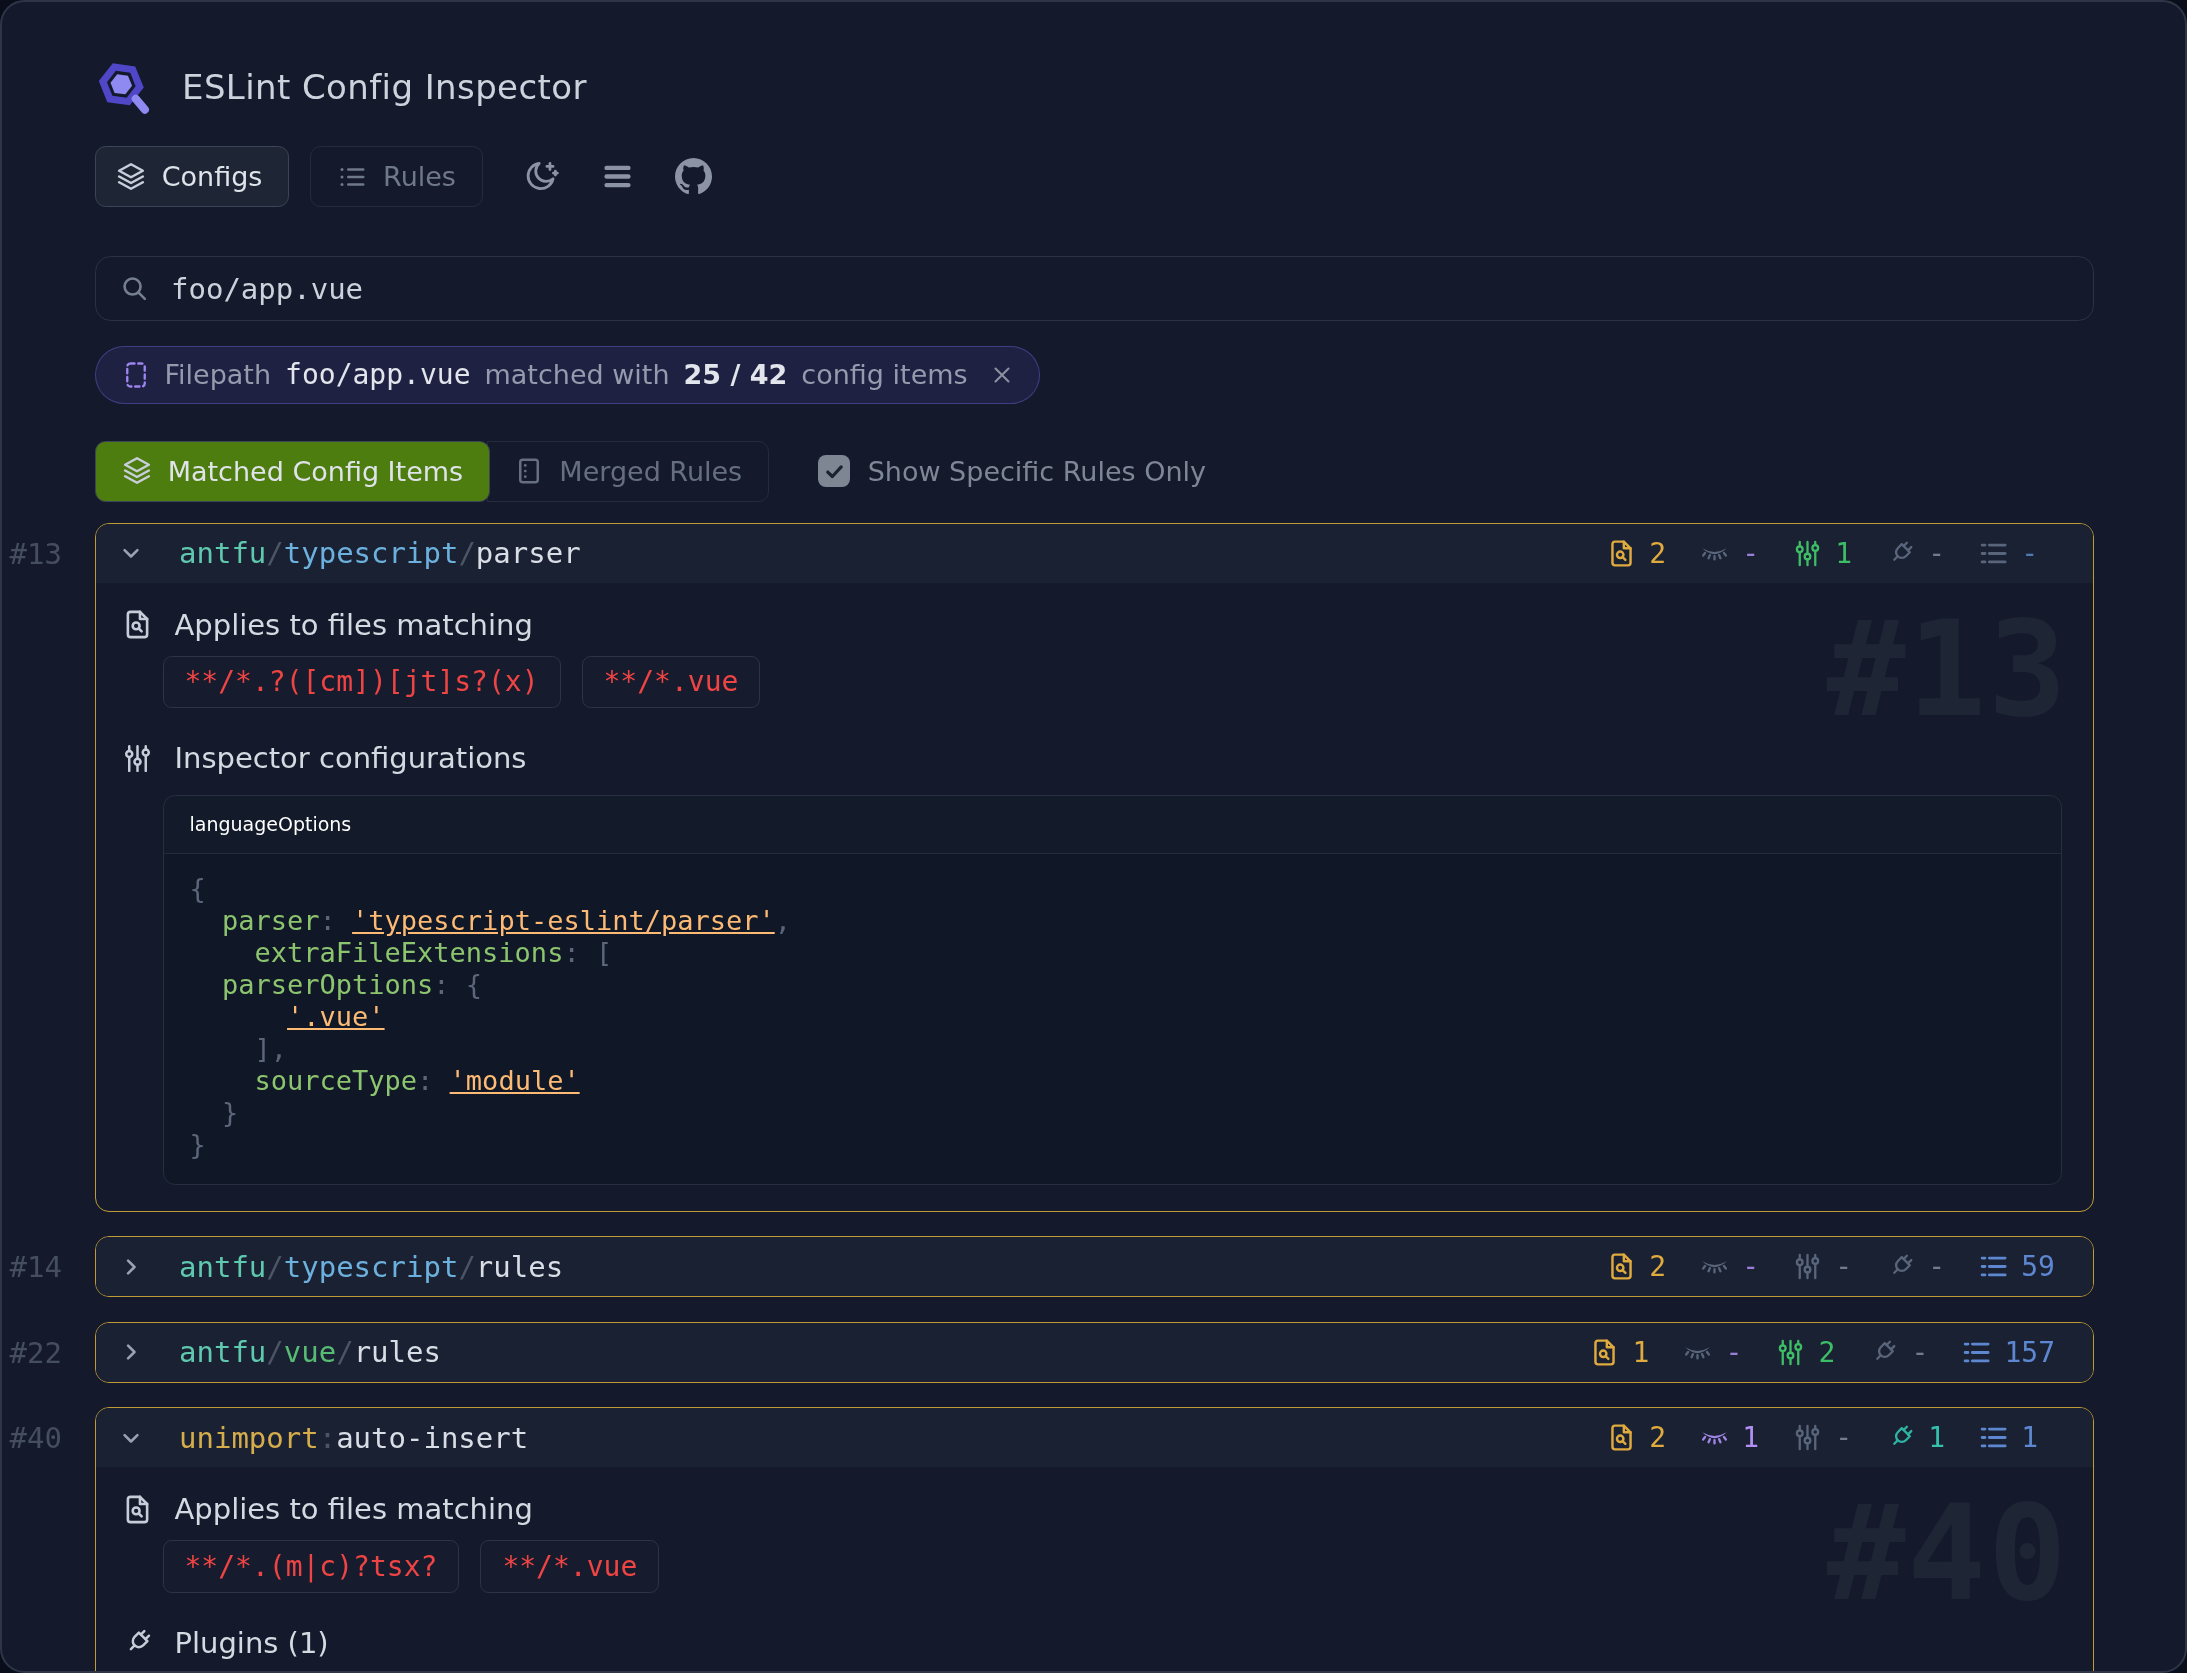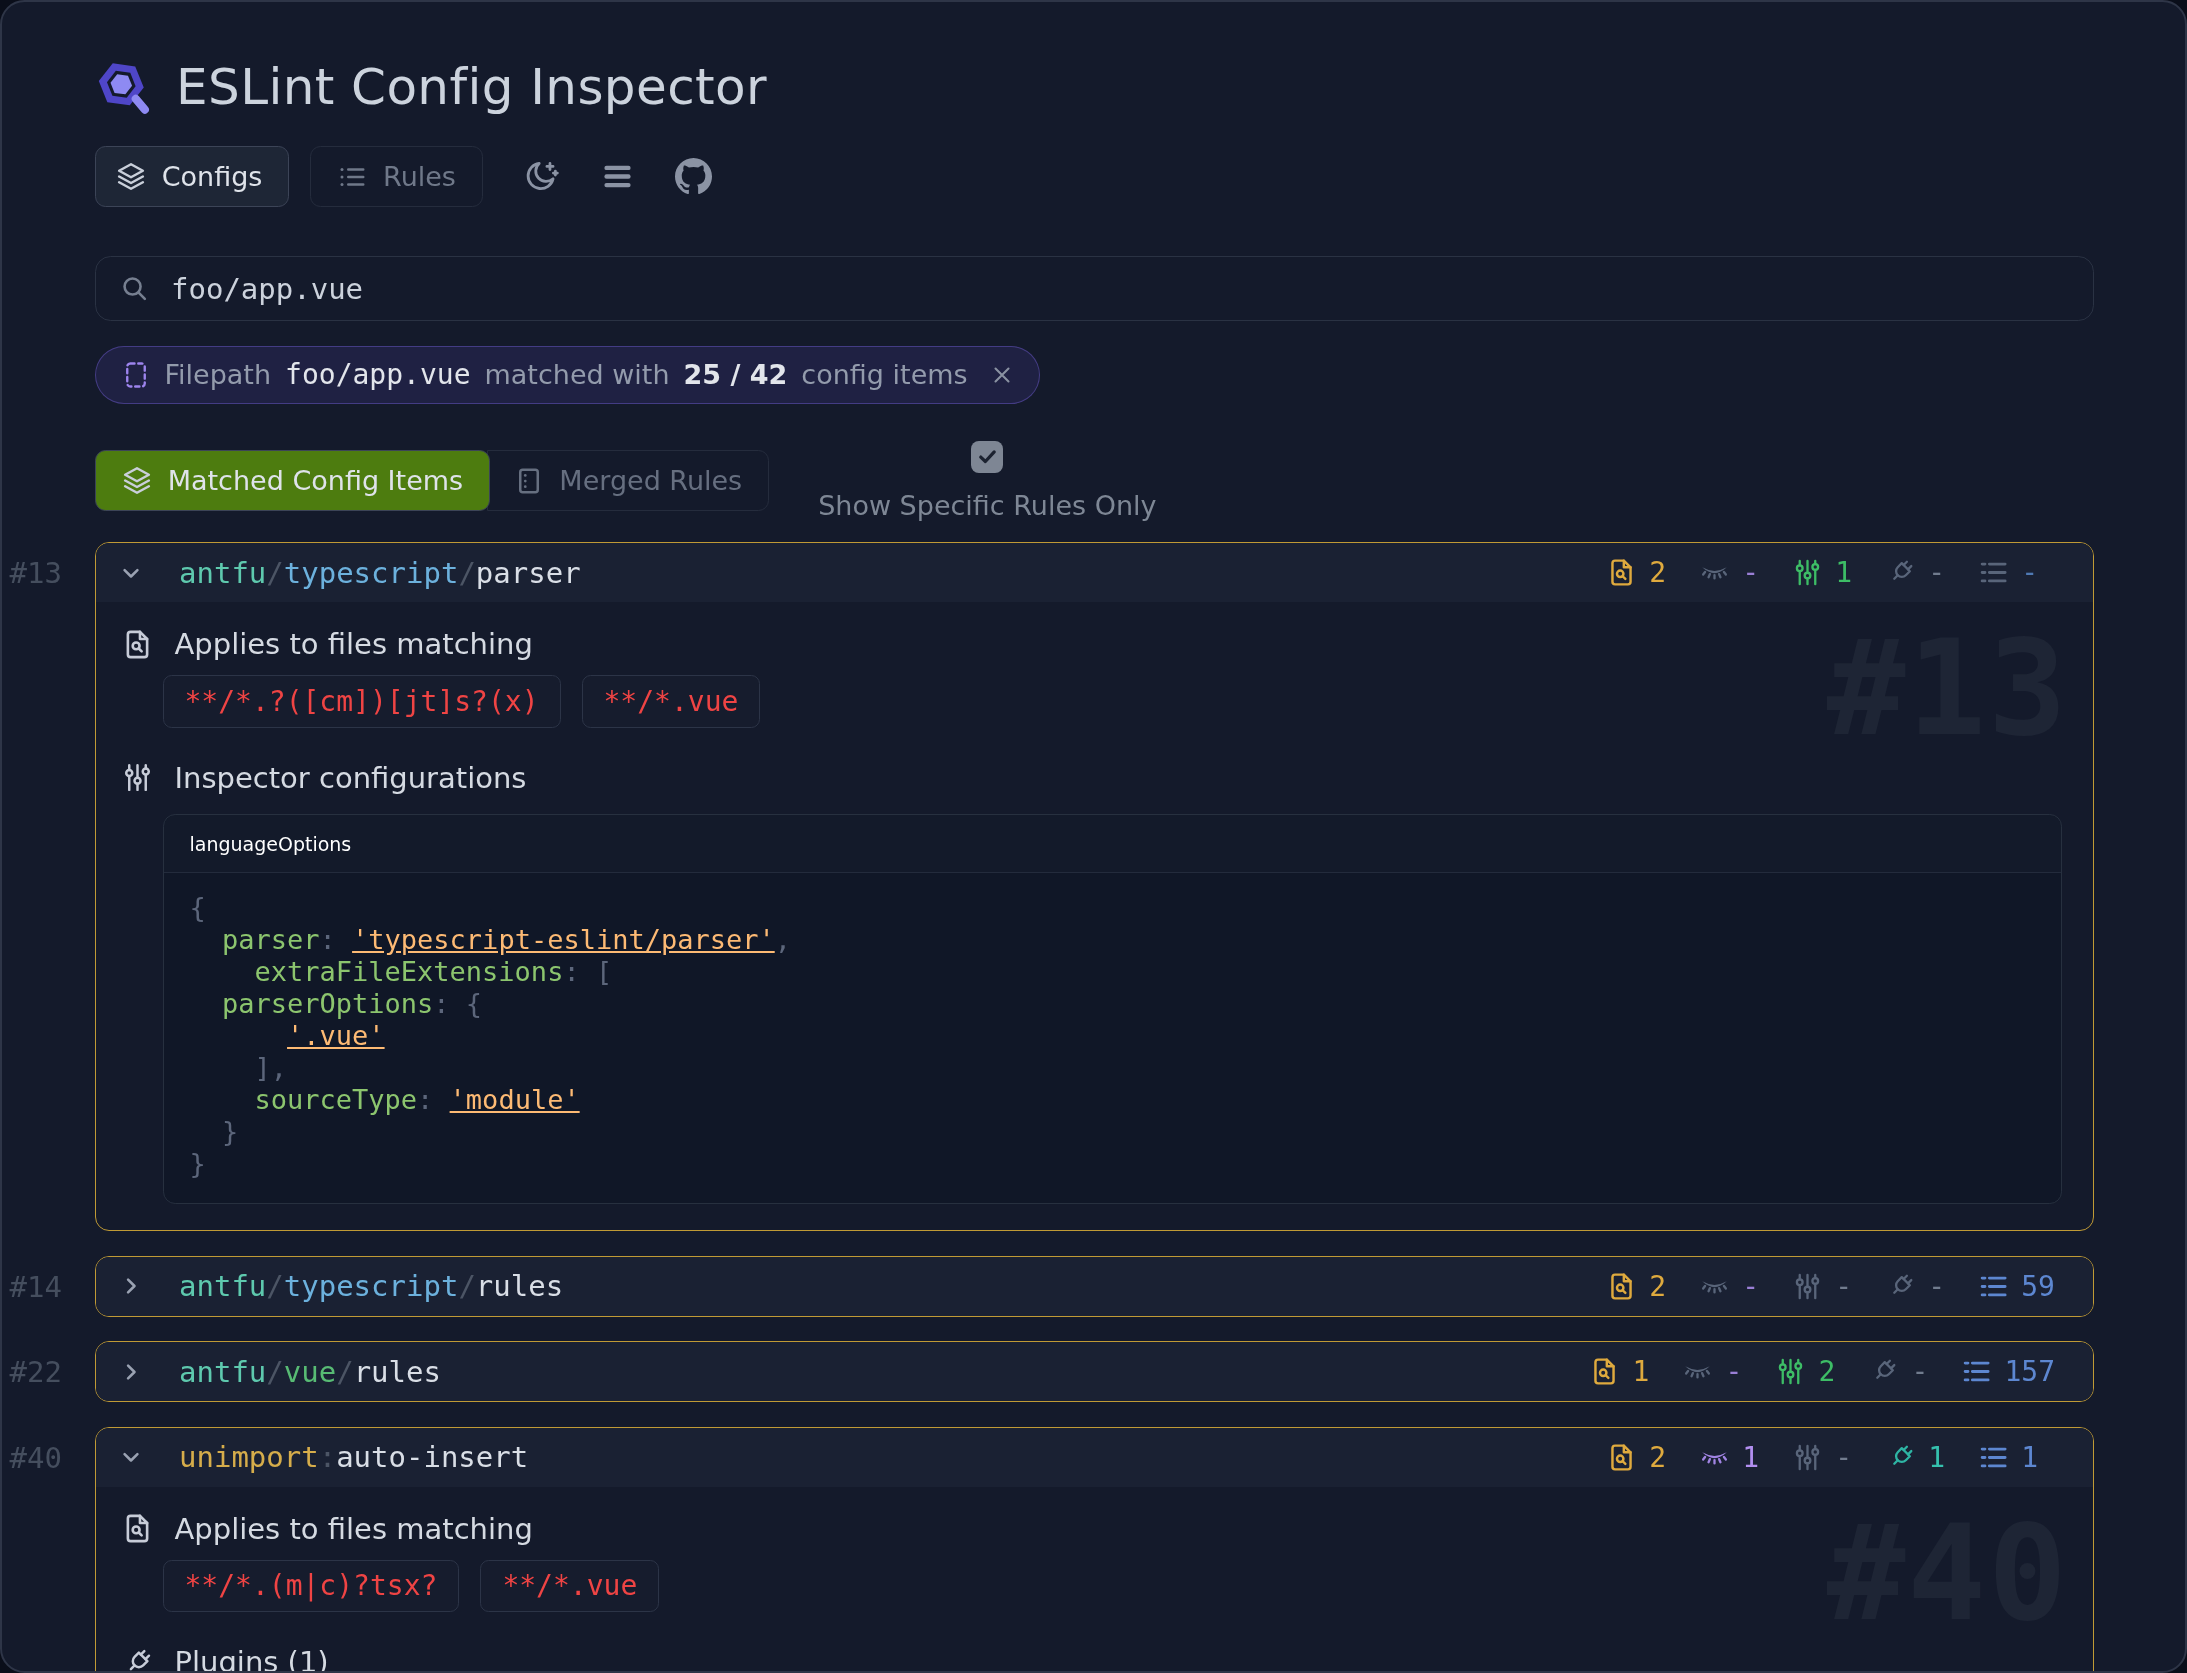--- a/index.html
+++ b/index.html
@@ -5,21 +5,21 @@
   html,body{margin:0;padding:0;}
   body{width:2187px;height:1673px;background:#0a0e1a;position:relative;overflow:hidden;
        font-family:"DejaVu Sans",sans-serif;}
   .app{position:absolute;inset:0;background:#141a2b;border:2.6px solid #2e3547;border-radius:24.5px;
        overflow:hidden;color:#d8dde5;box-sizing:border-box;}
   .content{padding:56px 91px 0 93px;}
   .ic{display:inline-block;vertical-align:middle;flex:none;}
 
   
   .brand{display:flex;align-items:center;gap:23px;}
-  .brand h1{font-size:50px;font-weight:500;color:#ccd3dd;margin:0;letter-spacing:0.4px;}
+  .brand h1{font-size:34px;font-weight:500;color:#ccd3dd;margin:6px;letter-spacing:0.4px;}
 
   
   .nav{display:flex;align-items:center;margin-top:30px;}
   .btn{display:inline-flex;align-items:center;gap:15.7px;height:61px;padding:0 26px;border-radius:10.5px;
        font-size:27px;box-sizing:border-box;cursor:pointer;}
   .btn-active{background:#1e2636;border:1.7px solid #3c4457;color:#dfe3ea;padding-left:20px;}
   .btn-ghost{border:1.7px solid #252c3d;color:#6f7889;margin-left:21px;}
   .nav-icons{display:flex;align-items:center;gap:40px;margin-left:40px;color:#8b93a4;}
 
   
@@ -34,21 +34,21 @@
         font-size:27px;color:#939bac;box-sizing:border-box;}
   .chip .mono{font-family:"DejaVu Sans Mono",monospace;color:#e2e5eb;font-size:28px;}
   .chip .strong{color:#e2e5eb;font-weight:700;}
   .chip .close{color:#8a92a2;margin-left:7px;cursor:pointer;}
 
   
   .toolbar{margin-top:37px;display:flex;align-items:center;}
   .seg{display:flex;}
   .seg-active{background:#4d7c0f;border:1.7px solid #3c4457;color:#dfe3ea;border-radius:10.5px;z-index:2;}
   .seg-ghost{border:1.7px solid #252c3d;color:#666f80;margin-left:-3.5px;border-radius:0 10.5px 10.5px 0;z-index:1;}
-  .check{display:flex;align-items:center;gap:17.5px;margin-left:49px;color:#7e8795;font-size:27px;cursor:pointer;flex-direction:column;}
+  .check{display:flex;align-items:center;gap:17.5px;margin-left:49px;color:#7e8795;font-size:27px;cursor:pointer;}
   .checkbox{width:32px;height:32px;border-radius:7.9px;background:#7e8694;display:flex;align-items:center;
             justify-content:center;flex:none;}
 
   
   .cards{margin-top:21px;}
   .cardrow{position:relative;margin-bottom:24.5px;}
   .gutter{position:absolute;top:14px;right:calc(100% + 33px);font-family:"DejaVu Sans Mono",monospace;
           font-size:29px;color:#454e5e;white-space:nowrap;}
   .card{border:1.7px solid #c09a35;border-radius:14px;overflow:hidden;position:relative;background:#141a2b;}
   .card-head{display:flex;align-items:center;height:59px;background:#1a2133;padding:0 38px 0 21px;gap:34px;

